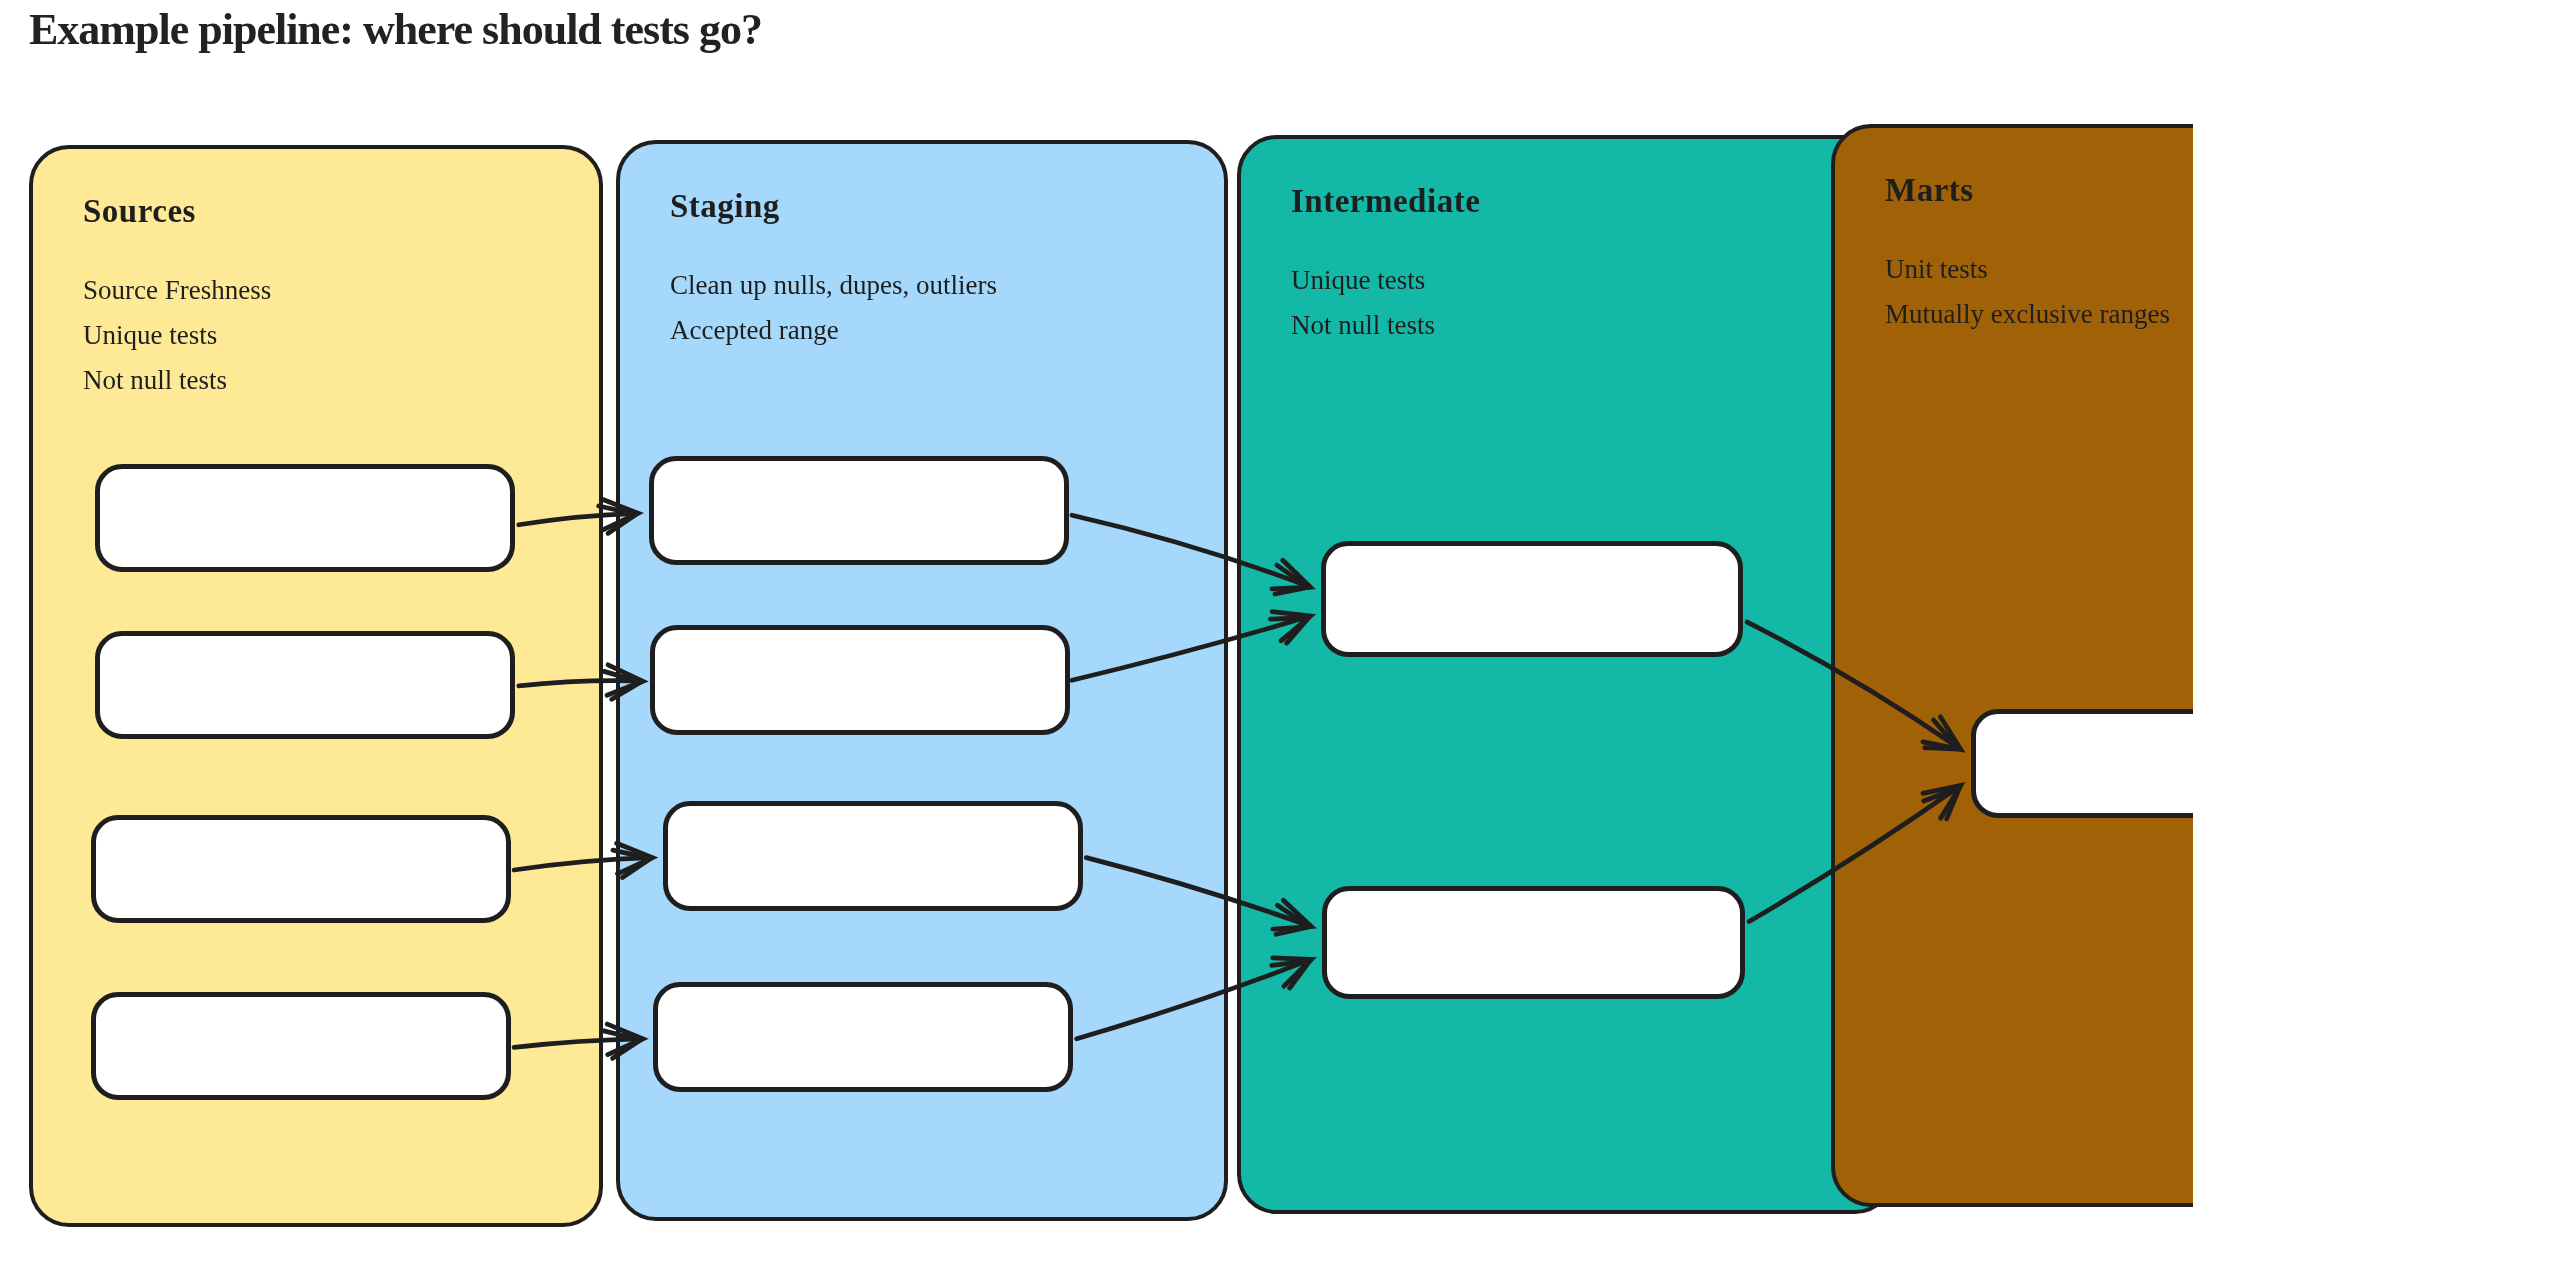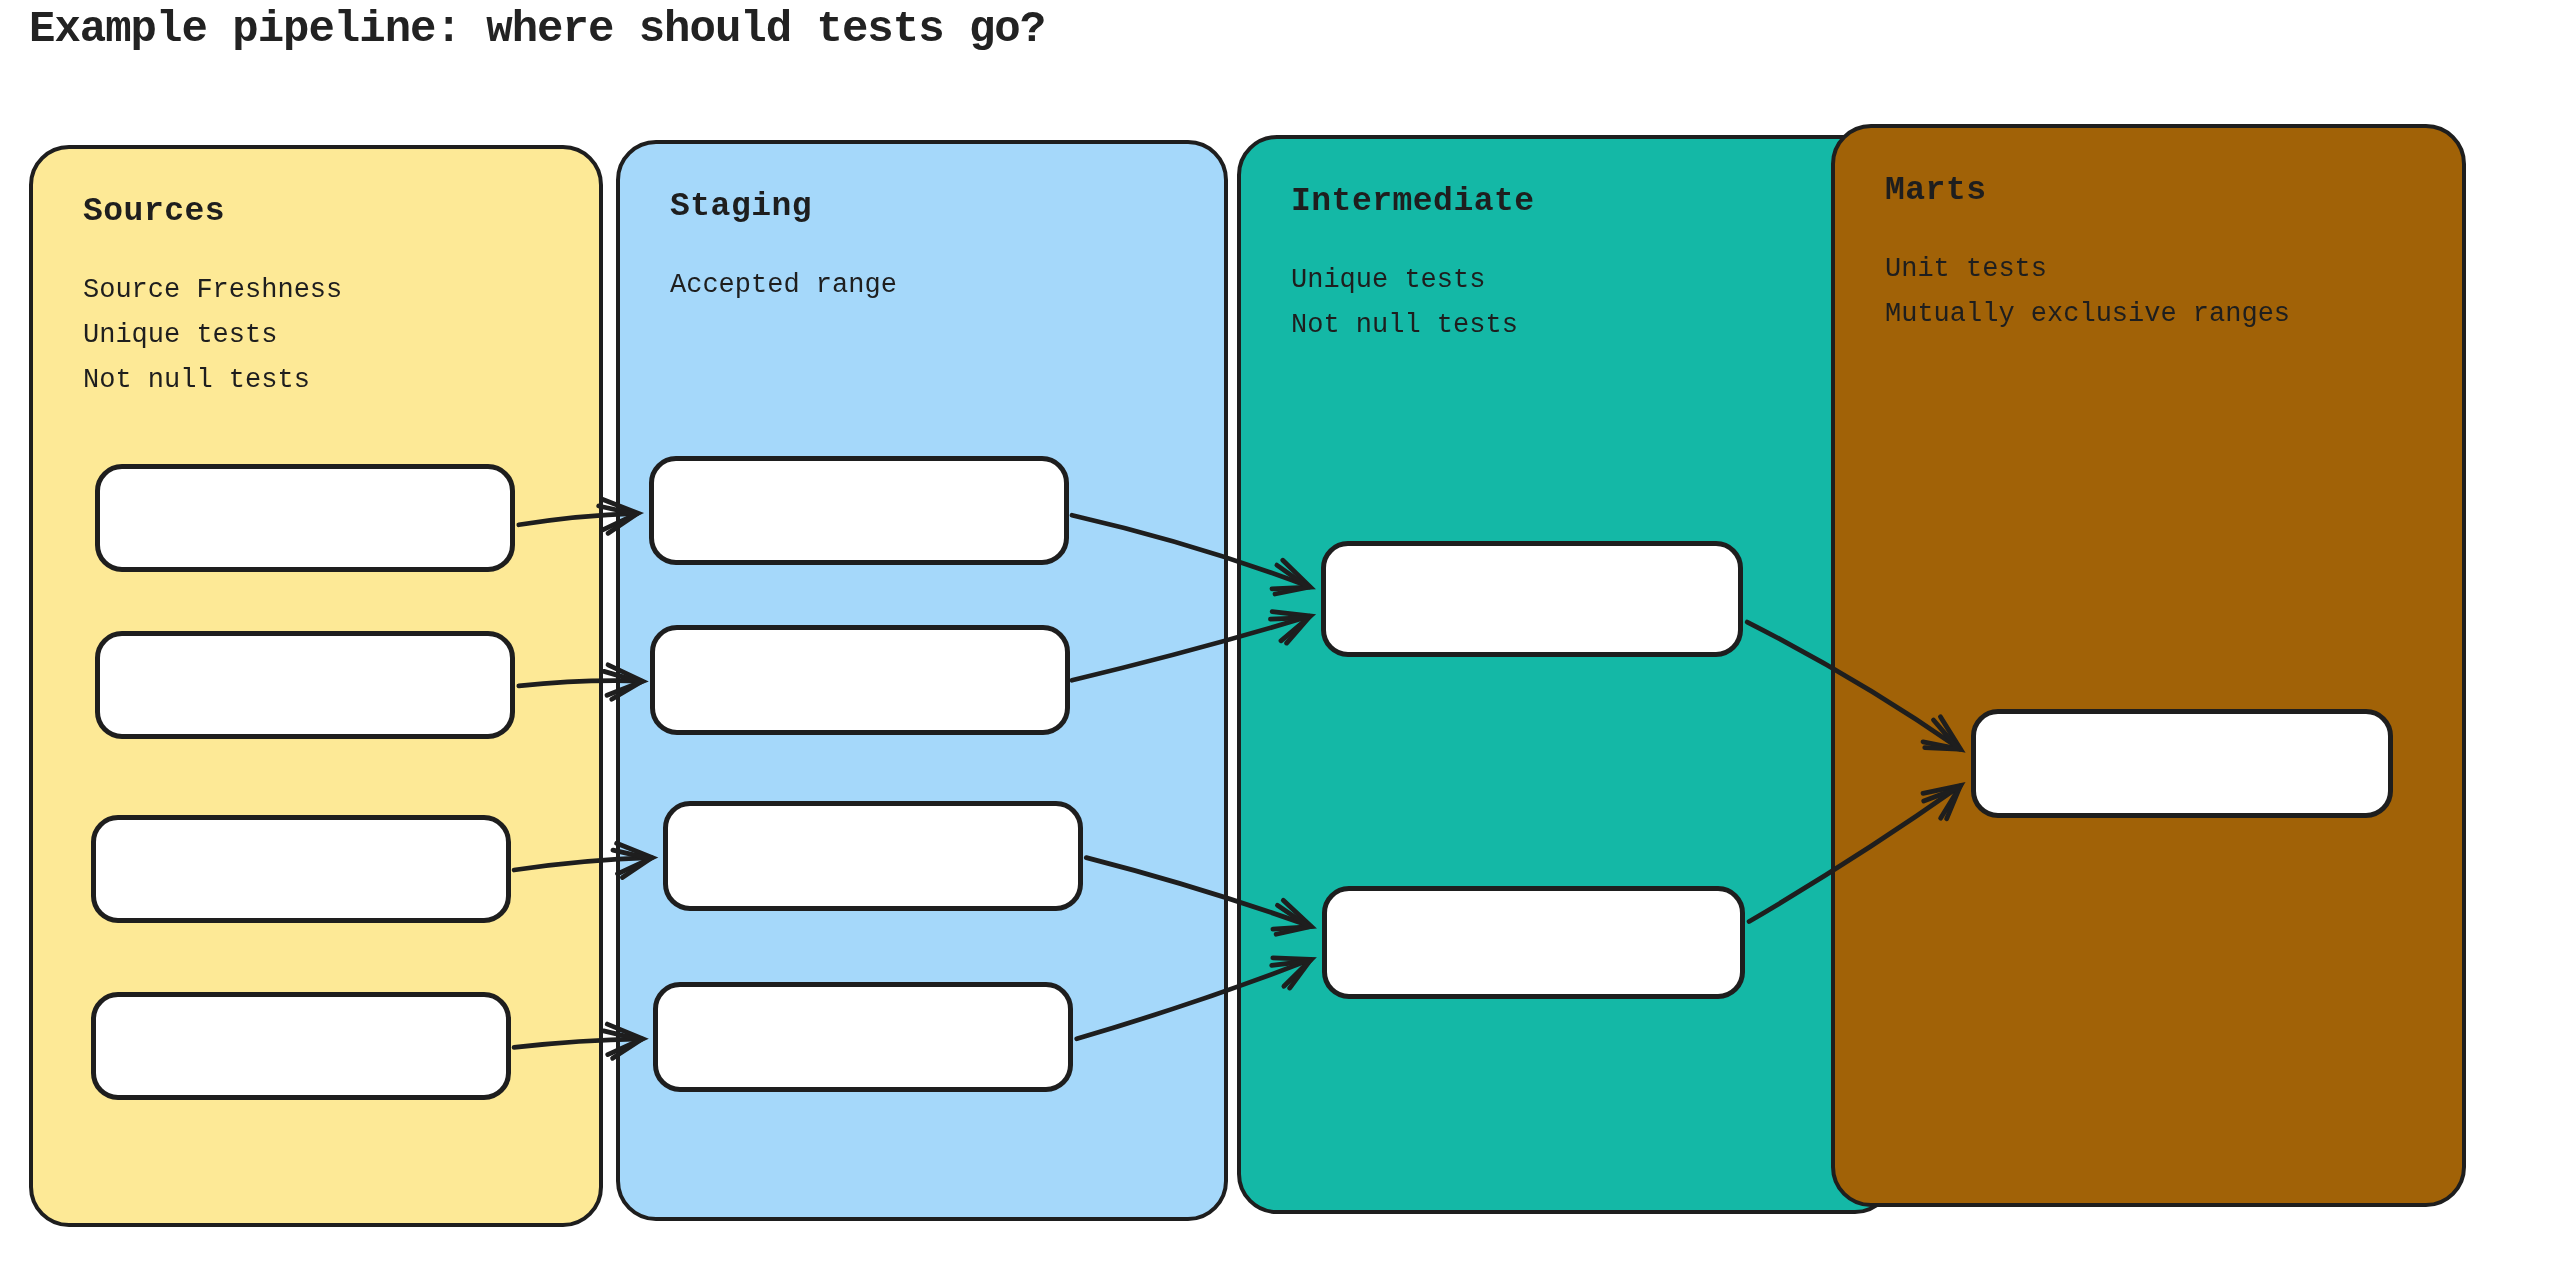--- a/index.html
+++ b/index.html
@@ -2,24 +2,24 @@
 <html><head>
 <meta charset="utf-8">
 <style>
   html, body {
     margin: 0;
     padding: 0;
     background: #ffffff;
   }
   .canvas {
     position: relative;
-    width: 2576px;
+    width: 2193px;
     height: 1266px;
     background: #ffffff;
-    font-family: Liberation Mono, monospace;
+    font-family: Liberation Serif, serif;
     color: #1e1e1e;
     overflow: hidden;
   }
   .diagram-title {
     position: absolute;
     left: 29px;
     top: 3.8px;
     font-size: 44px;
     font-weight: 700;
     letter-spacing: -1px;
@@ -78,20 +78,21 @@
     <div class="col-notes">
       <div class="note-line">Source Freshness</div>
       <div class="note-line">Unique tests</div>
       <div class="note-line">Not null tests</div>
     </div>
   </div>
 
   <div class="col" style="left: 616px; top: 140px; width: 612px; height: 1081px; background-color: rgb(165, 216, 250);">
     <div class="col-title">Staging</div>
     <div class="col-notes">
+      <div class="note-line">Clean up nulls, dupes, outliers</div>
       <div class="note-line">Accepted range</div>
     </div>
   </div>
 
   <div class="col" style="left: 1237px; top: 135px; width: 658px; height: 1079px; background-color: #14b8a6;">
     <div class="col-title">Intermediate</div>
     <div class="col-notes">
       <div class="note-line">Unique tests</div>
       <div class="note-line">Not null tests</div>
     </div>

